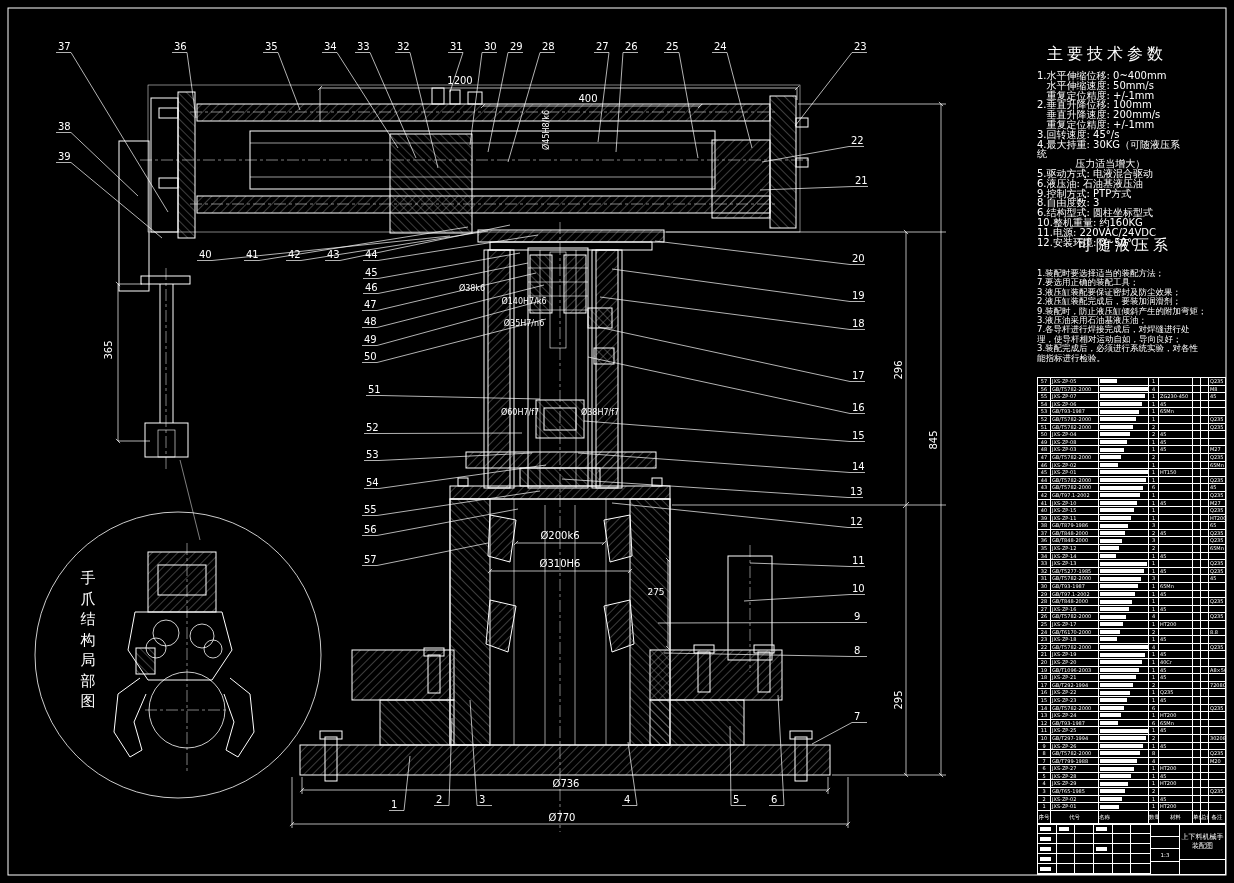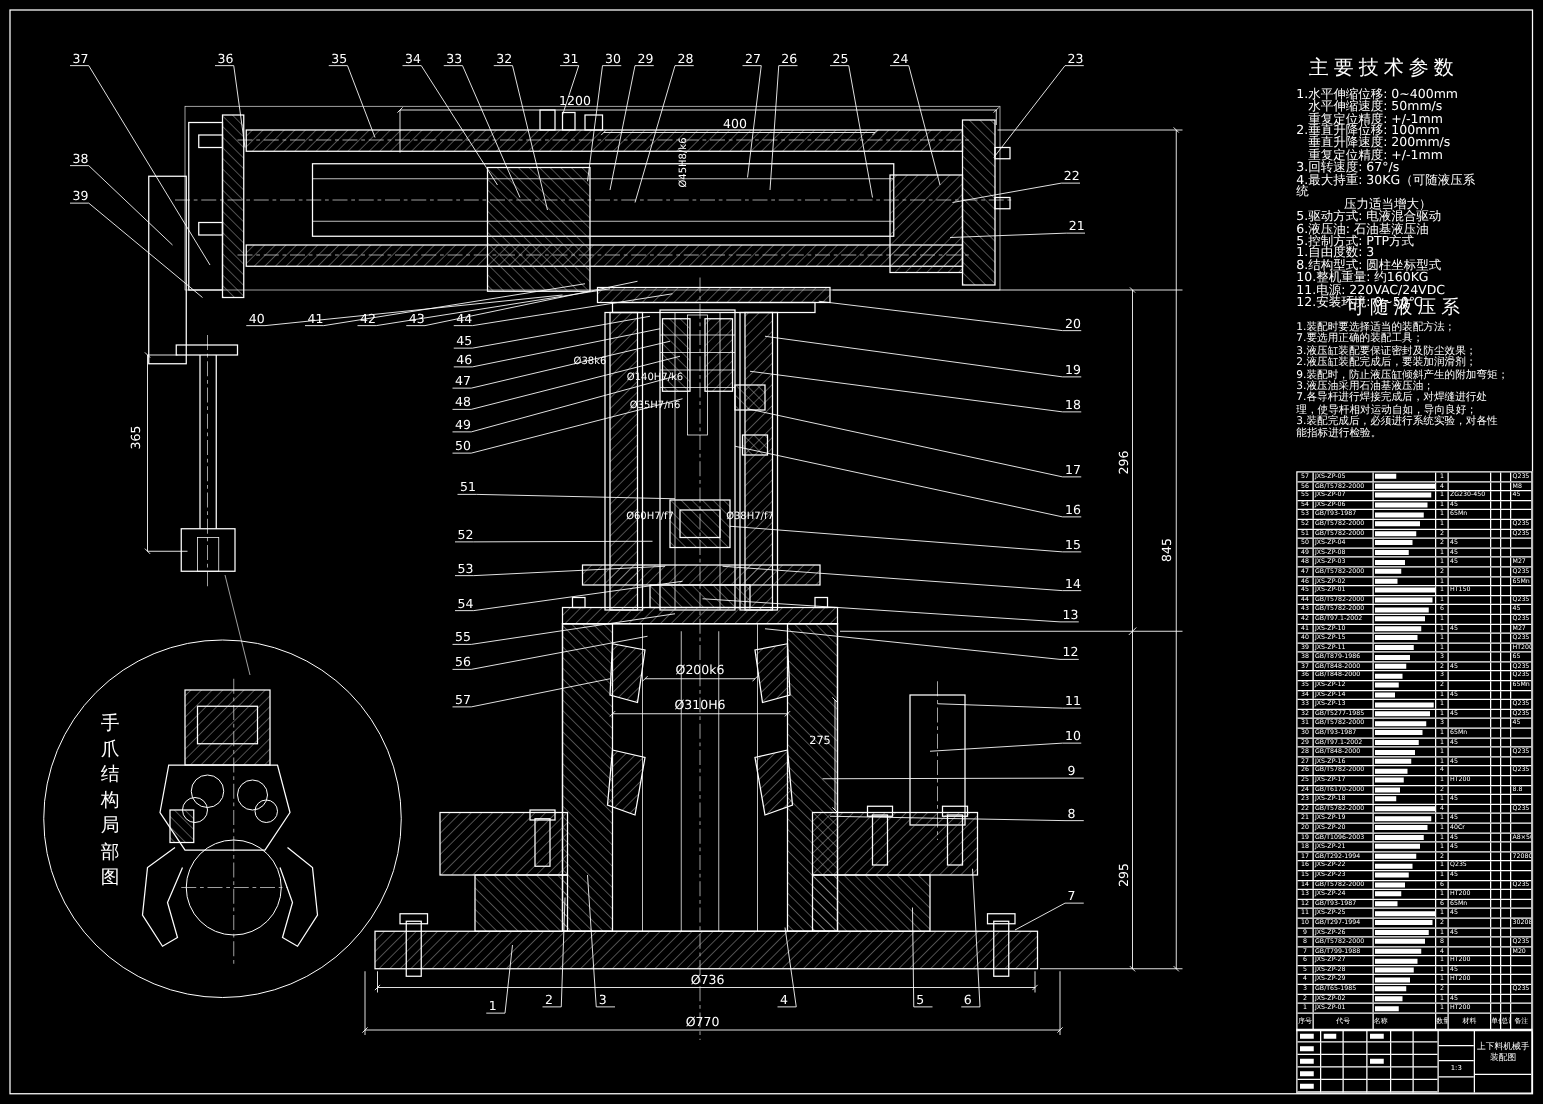--- a/index.html
+++ b/index.html
@@ -406,38 +406,38 @@
 
   <div class="panel" style="top:44px">
     <div class="ptitle" style="padding-left:10px">主要技术参数</div>
     <div id="params-lines" style="margin-top:6px">
         <div class="tline">1.水平伸缩位移: 0~400mm</div>
         <div class="tline">   水平伸缩速度: 50mm/s</div>
         <div class="tline">   重复定位精度: +/-1mm</div>
         <div class="tline">2.垂直升降位移: 100mm</div>
         <div class="tline">   垂直升降速度: 200mm/s</div>
         <div class="tline">   重复定位精度: +/-1mm</div>
-        <div class="tline">3.回转速度: 67°/s</div>
+        <div class="tline">3.回转速度: 45°/s</div>
         <div class="tline">4.最大持重: 30KG（可随液压系</div>
         <div class="tline">统</div>
         <div class="tline">            压力适当增大）</div>
         <div class="tline">5.驱动方式: 电液混合驱动</div>
         <div class="tline">6.液压油: 石油基液压油</div>
-        <div class="tline">5.控制方式: PTP方式</div>
-        <div class="tline">1.自由度数: 3</div>
-        <div class="tline">8.结构型式: 圆柱坐标型式</div>
+        <div class="tline">9.控制方式: PTP方式</div>
+        <div class="tline">8.自由度数: 3</div>
+        <div class="tline">6.结构型式: 圆柱坐标型式</div>
         <div class="tline">10.整机重量: 约160KG</div>
         <div class="tline">11.电源: 220VAC/24VDC</div>
         <div class="tline">12.安装环境: 0~50℃</div>
       </div>
   </div>
 
   <div class="panel" style="top:236px">
     <div class="ptitle" style="padding-left:40px;font-size:15px">可随液压系</div>
-    <div id="req-lines" style="margin-top:3px">
+    <div id="req-lines" style="margin-top:14px">
         <div class="rline">1.装配时要选择适当的装配方法；</div>
         <div class="rline">7.要选用正确的装配工具；</div>
         <div class="rline">3.液压缸装配要保证密封及防尘效果；</div>
         <div class="rline">2.液压缸装配完成后，要装加润滑剂；</div>
         <div class="rline">9.装配时，防止液压缸倾斜产生的附加弯矩；</div>
         <div class="rline">3.液压油采用石油基液压油；</div>
         <div class="rline">7.各导杆进行焊接完成后，对焊缝进行处</div>
         <div class="rline">理，使导杆相对运动自如，导向良好；</div>
         <div class="rline">3.装配完成后，必须进行系统实验，对各性</div>
         <div class="rline">能指标进行检验。</div>

